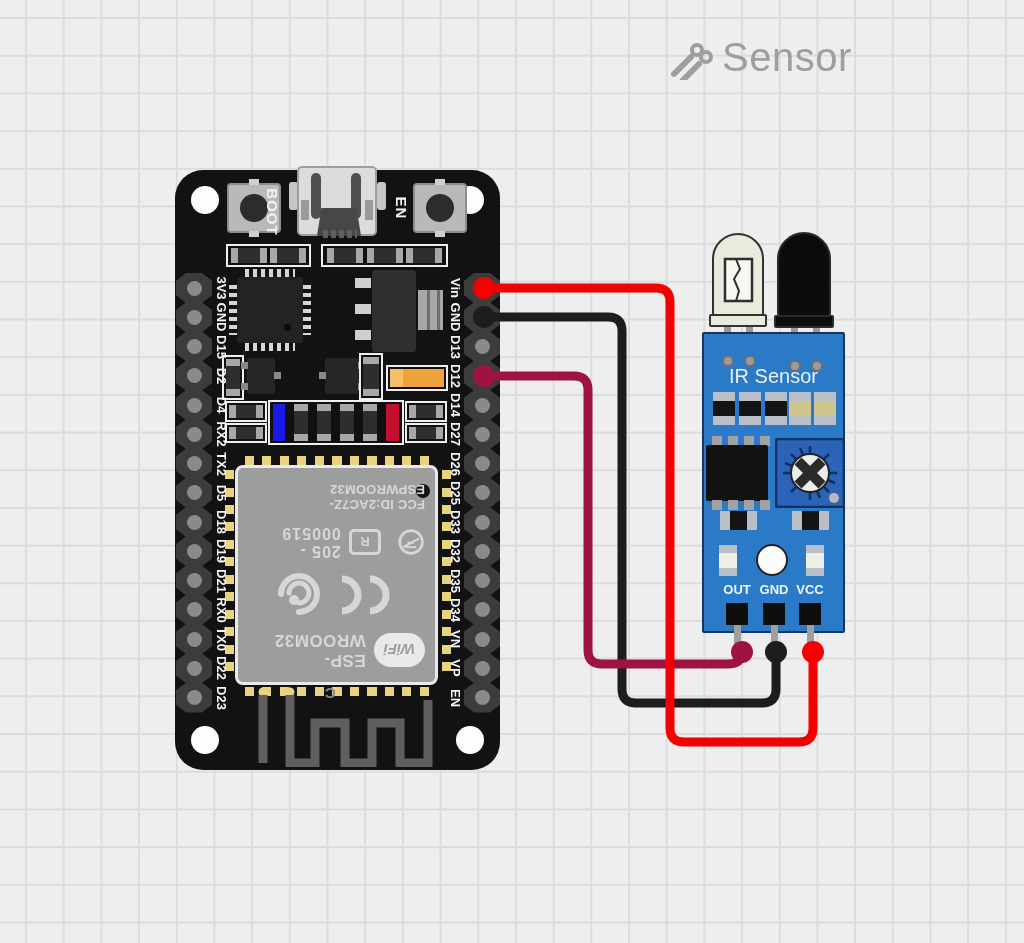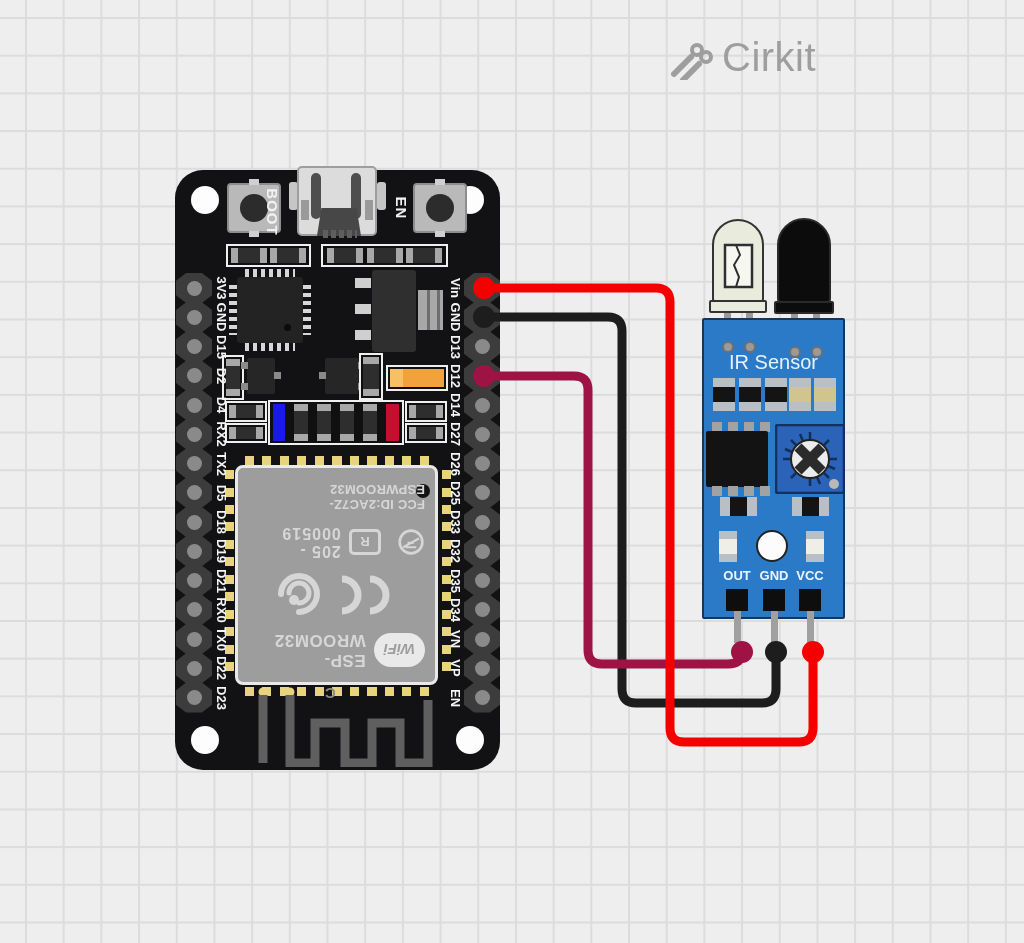--- a/index.html
+++ b/index.html
@@ -66,21 +66,21 @@
   .castel.v{width:9px;background:repeating-linear-gradient(180deg,#e7d47c 0 9px,transparent 9px 17.5px);}
   .castel.h{height:9px;background:repeating-linear-gradient(90deg,#e7d47c 0 9px,transparent 9px 17.5px);}
   .cflip{position:absolute;left:150px;top:515px;color:#8a8a8a;font-size:15px;font-weight:bold;transform:rotate(180deg);}
   
   .pin-oct{position:absolute;width:36px;height:30px;background:#3c3c3c;display:flex;align-items:center;justify-content:center;
         clip-path:polygon(28% 0,72% 0,100% 26%,100% 74%,72% 100%,28% 100%,0 74%,0 26%);}
   .pin-oct .pc{width:15px;height:15px;border-radius:50%;background:#8a8a8a;}
   .pin-label{position:absolute;width:32px;height:30px;line-height:30px;text-align:center;color:#f5f5f5;
         font-size:13px;font-weight:bold;transform:rotate(90deg);white-space:nowrap;}
   
-  .irs{position:absolute;left:702px;top:216px;width:168px;height:430px;z-index:10;}
+  .irs{position:absolute;left:702px;top:230px;width:168px;height:430px;z-index:10;}
   .ir-pcb{position:absolute;left:0;top:102px;width:143px;height:301px;background:#2a7ac8;
         border:2px solid #16365c;box-sizing:border-box;border-radius:2px;}
   .led{position:absolute;box-sizing:border-box;}
   .led-clear{left:10px;top:3px;width:52px;height:84px;background:#e9ebdc;border:2px solid #333;
         border-radius:26px 26px 4px 4px;}
   .led-clear-flange{left:7px;top:84px;width:58px;height:13px;background:#e9ebdc;border:2px solid #333;border-radius:2px;}
   .led-black{left:75px;top:2px;width:54px;height:85px;background:#0c0c0c;border:2px solid #2a2a2a;
         border-radius:27px 27px 4px 4px;}
   .led-black-flange{left:72px;top:85px;width:60px;height:13px;background:#0c0c0c;border:2px solid #2a2a2a;border-radius:2px;}
   .led-leg{position:absolute;width:7px;background:#9a9a9a;}
@@ -105,21 +105,21 @@
 
 <div class="canvas">
 
   <div class="logo">
     <svg width="48" height="46" viewBox="0 0 48 46">
       <line x1="6" y1="40" x2="23" y2="23" stroke="#9e9e9e" stroke-width="6" stroke-linecap="round"></line>
       <circle cx="29" cy="16" r="5" fill="none" stroke="#9e9e9e" stroke-width="4"></circle>
       <line x1="15" y1="46" x2="31" y2="30" stroke="#9e9e9e" stroke-width="6" stroke-linecap="round"></line>
       <circle cx="38" cy="23" r="5" fill="none" stroke="#9e9e9e" stroke-width="4"></circle>
     </svg>
-    <span class="brand">Cirkit</span>
+    <span class="brand">Sensor</span>
   </div>
 
   <div class="esp32">
     <div class="esp-pcb"></div>
     <div class="hole" style="left:16px;top:16px;"></div>
     <div class="hole" style="left:281px;top:16px;"></div>
     <div class="hole" style="left:16px;top:556px;"></div>
     <div class="hole" style="left:281px;top:556px;"></div>
 
     <div class="tact" style="left:52px;top:13px;">

